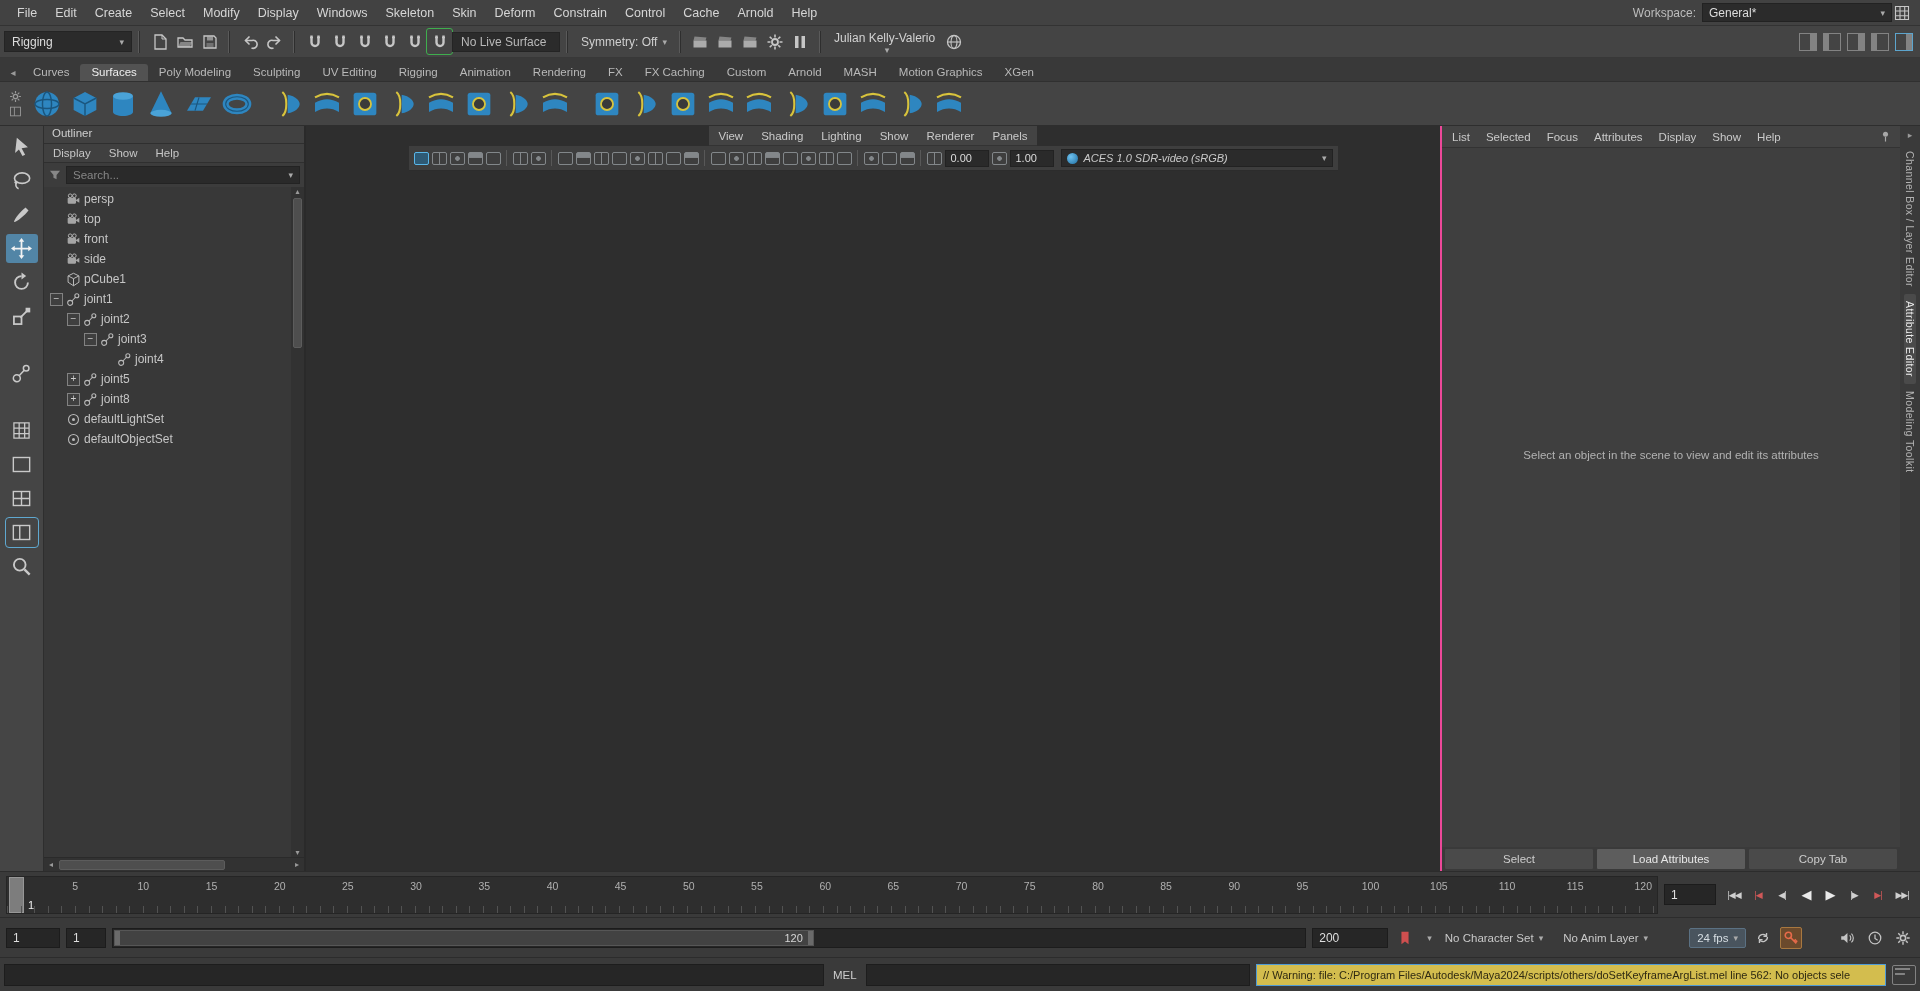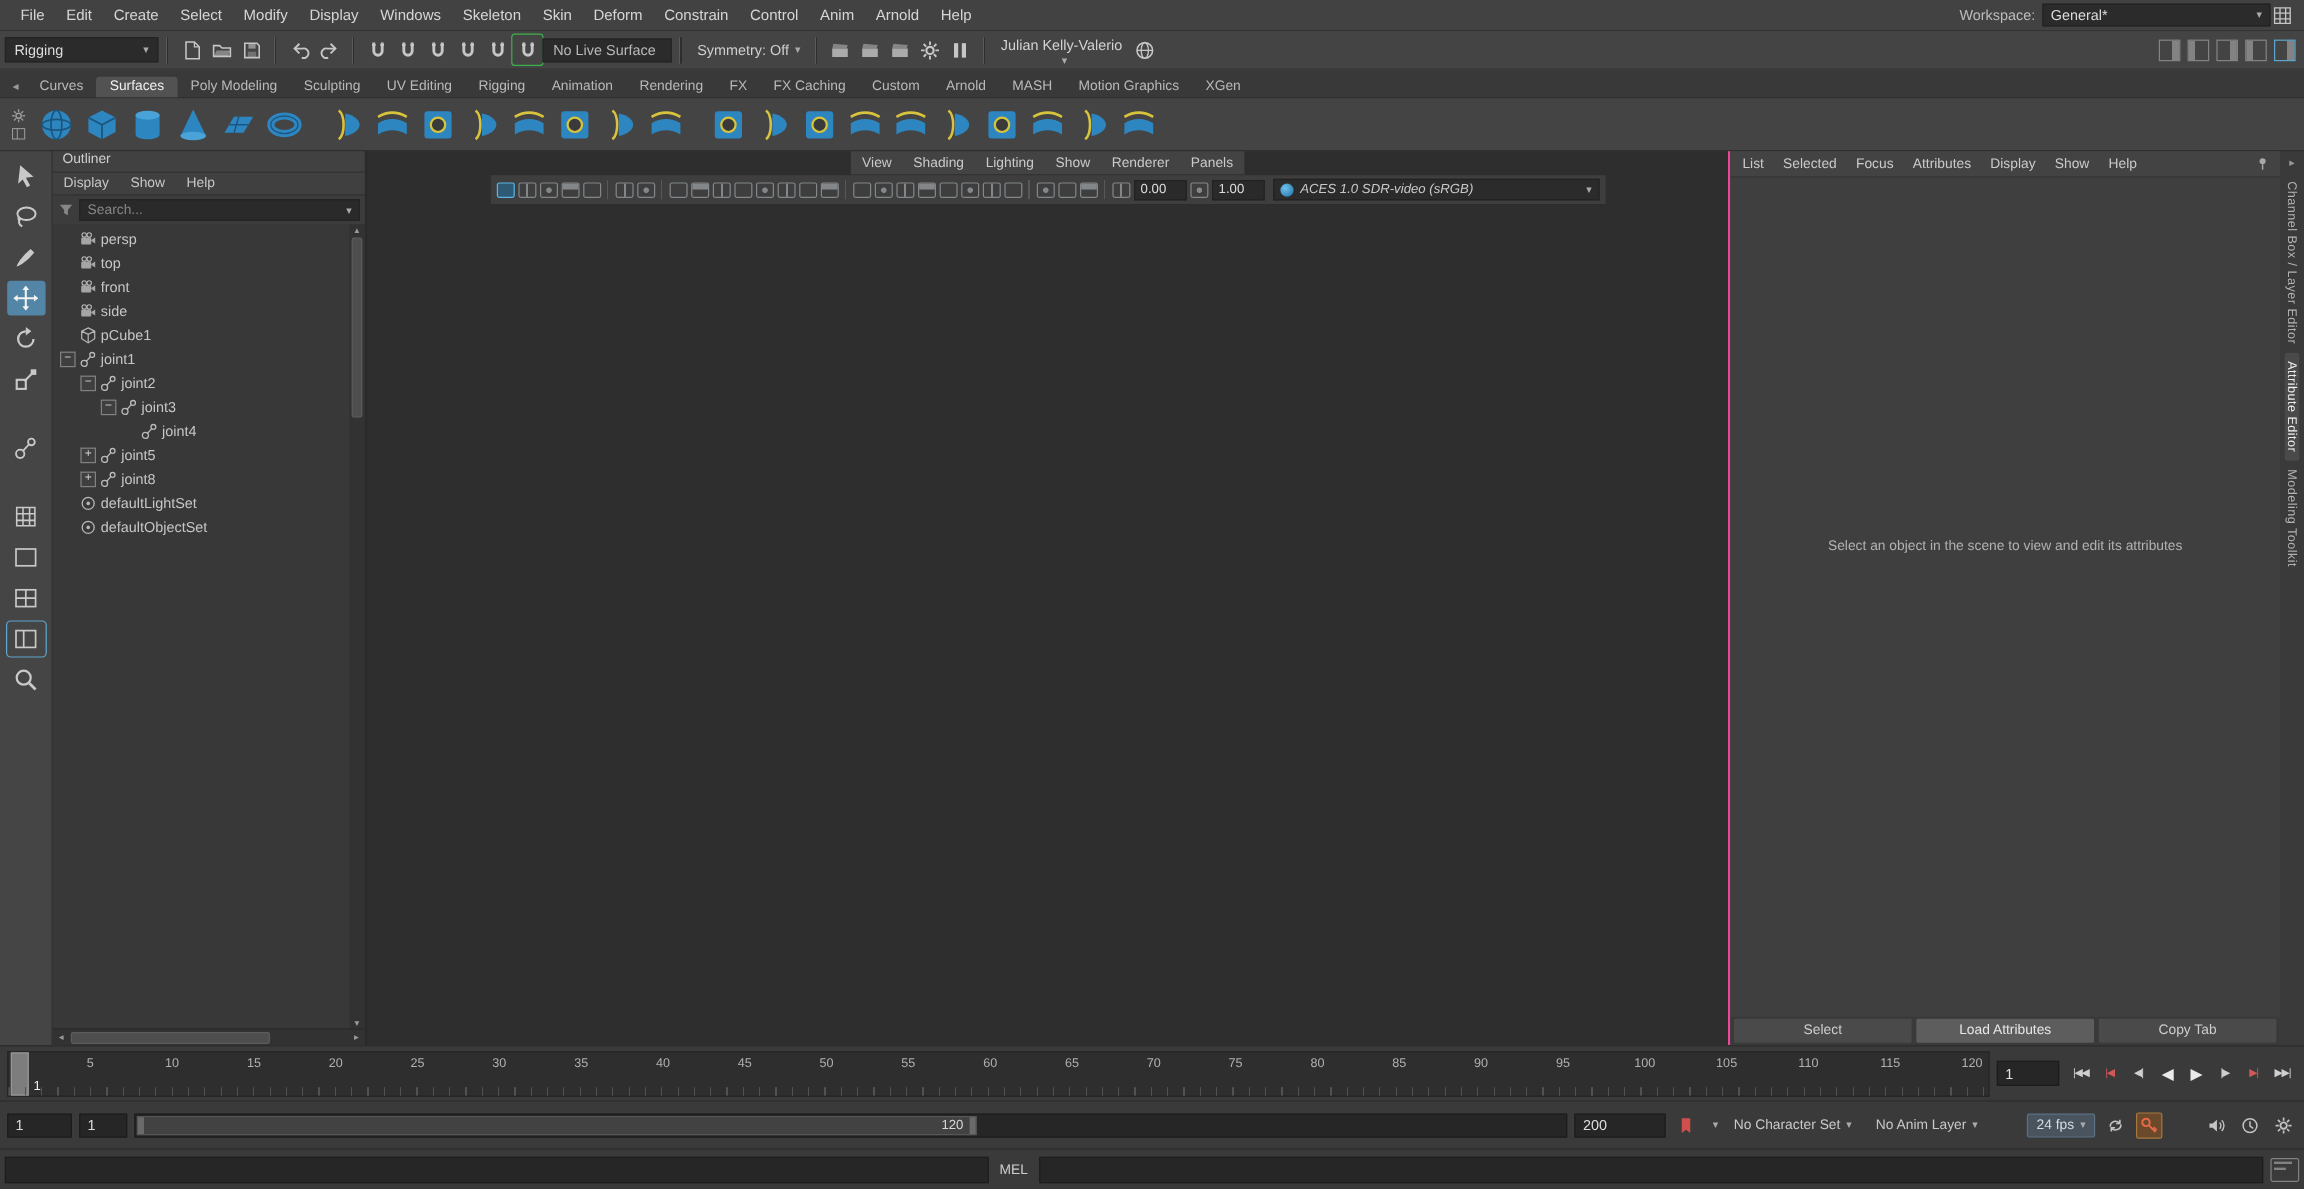--- a/index.html
+++ b/index.html
@@ -339,21 +339,21 @@
     <span class="menu-item">Create</span>
     <span class="menu-item">Select</span>
     <span class="menu-item">Modify</span>
     <span class="menu-item">Display</span>
     <span class="menu-item">Windows</span>
     <span class="menu-item">Skeleton</span>
     <span class="menu-item">Skin</span>
     <span class="menu-item">Deform</span>
     <span class="menu-item">Constrain</span>
     <span class="menu-item">Control</span>
-    <span class="menu-item">Anim</span>
+    <span class="menu-item">Cache</span>
     <span class="menu-item">Arnold</span>
     <span class="menu-item">Help</span>
     <span class="mb-spacer"></span>
     <span class="ws-label">Workspace:</span>
     <div class="ws-select">
       <span>General*</span>
       <span class="grow"></span>
       <span class="caret">▾</span>
     </div>
     <span class="icon-btn" style="width:20px;height:20px">
@@ -1168,16 +1168,17 @@
         <svg>
           <use href="#s-gear"></use>
         </svg>
       </span>
   </div>
 
   <div class="cmd-row">
     <div class="cmd-input"></div>
     <span class="cmd-lang">MEL</span>
     <div class="cmd-output"></div>
+    <div class="cmd-warn">// Warning: file: C:/Program Files/Autodesk/Maya2024/scripts/others/doSetKeyframeArgList.mel line 562: No objects sele</div>
     <span class="cmd-icon"></span>
   </div>
 
 </div>
 
 </body></html>

